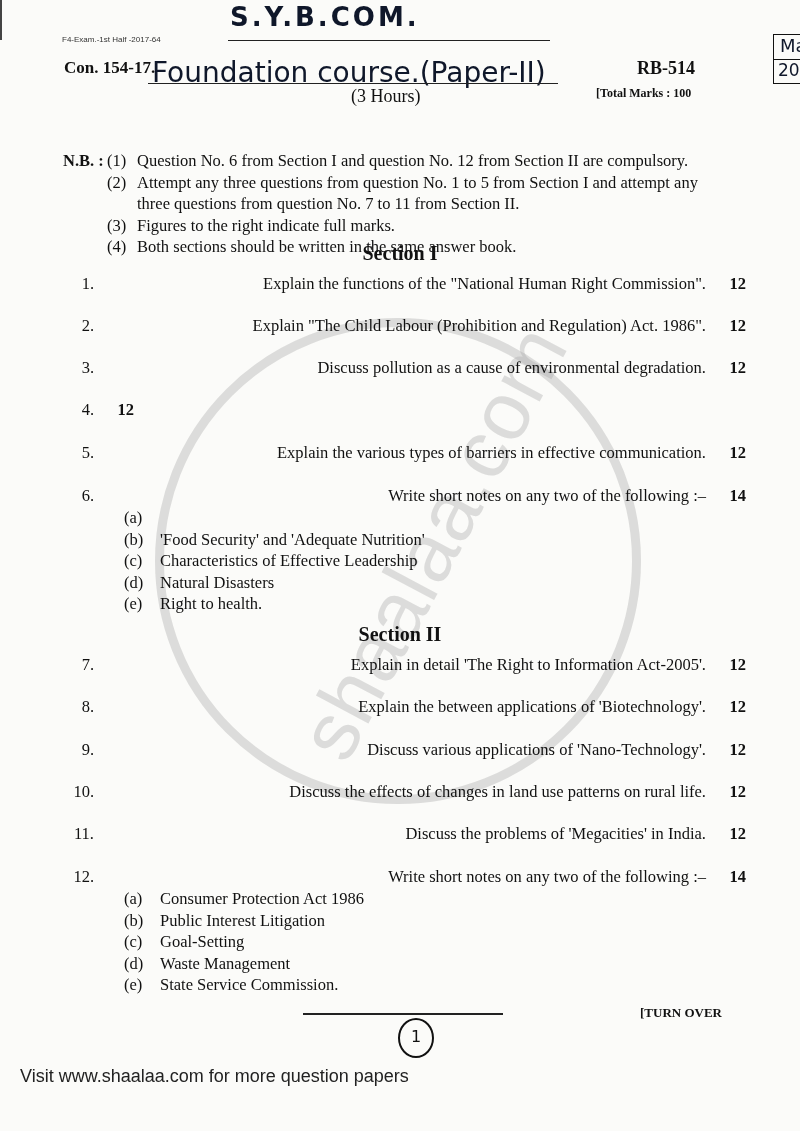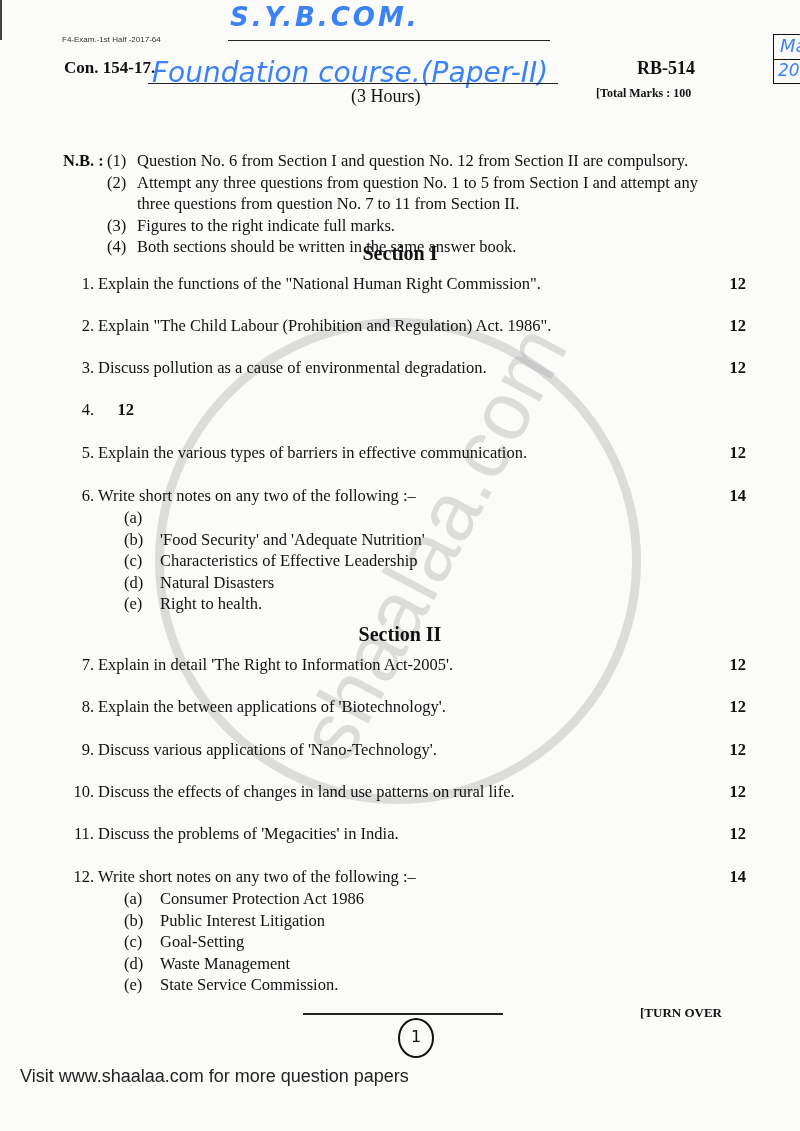--- a/index.html
+++ b/index.html
@@ -2,21 +2,21 @@
 <html><head>
 <meta charset="utf-8">
 <style>
   html, body { margin:0; padding:0; }
   body {
     width:800px; height:1131px; position:relative; overflow:hidden;
     background:#fbfbf9; color:#111;
     font-family:"Liberation Serif","DejaVu Serif",serif;
   }
   .abs { position:absolute; }
-  .hand { font-family:"DejaVu Sans", sans-serif; font-style:italic; color:#3b82f6; }
+  .hand { font-family:"DejaVu Sans", sans-serif; color:#0f172a; }
   .watermark-circle {
     position:absolute; left:155px; top:318px; width:486px; height:486px;
     border:9px solid rgba(170,170,170,0.38); border-radius:50%; box-sizing:border-box;
   }
   .watermark-text {
     position:absolute; left:210px; top:520px; width:420px;
     font-family:"Liberation Sans","DejaVu Sans",sans-serif; font-size:82px;
     color:rgba(170,170,170,0.38); transform:rotate(-62deg); transform-origin:center;
     letter-spacing:1px; white-space:nowrap;
   }
@@ -34,21 +34,21 @@
   .hours { left:351px; top:86px; font-size:18px; }
   .marks { left:596px; top:86px; font-size:12px; font-weight:bold; }
   .nb { left:63px; top:150px; font-size:16.5px; line-height:21.5px; width:720px; }
   .nb .row { display:flex; }
   .nb .lab { width:44px; font-weight:bold; flex:0 0 44px; }
   .nb .num { width:30px; flex:0 0 30px; }
   .nb .indent { padding-left:74px; }
   .sec-head { font-size:20px; font-weight:bold; width:800px; text-align:center; left:0; }
   .q { left:66px; width:680px; font-size:16.5px; display:flex; }
   .q .n { width:28px; flex:0 0 28px; text-align:right; padding-right:0; }
-  .q .t { flex:1; padding-left:4px; }
+  .q .t { flex:1; padding-left:4px;text-align:right; }
   .q .mk { width:40px; text-align:right; font-weight:bold; }
   .sub { left:124px; font-size:16.5px; line-height:21.6px; }
   .sub .row { display:flex; }
   .sub .l { width:36px; flex:0 0 36px; }
   .foot-line { left:303px; top:1013px; width:200px; height:2px; background:#222; }
   .page-num { left:398px; top:1018px; width:32px; height:36px; border:2px solid #111; border-radius:50%; font-size:16px; text-align:center; line-height:34px; font-family:"DejaVu Sans",sans-serif; }
   .turn { left:640px; top:1005px; font-size:13px; font-weight:bold; }
   .visit { left:20px; top:1066px; font-family:"Liberation Sans","DejaVu Sans",sans-serif; font-size:18px; color:#222; }
   .leftbar { left:0; top:0; width:2px; height:40px; background:#444; }
 </style>

